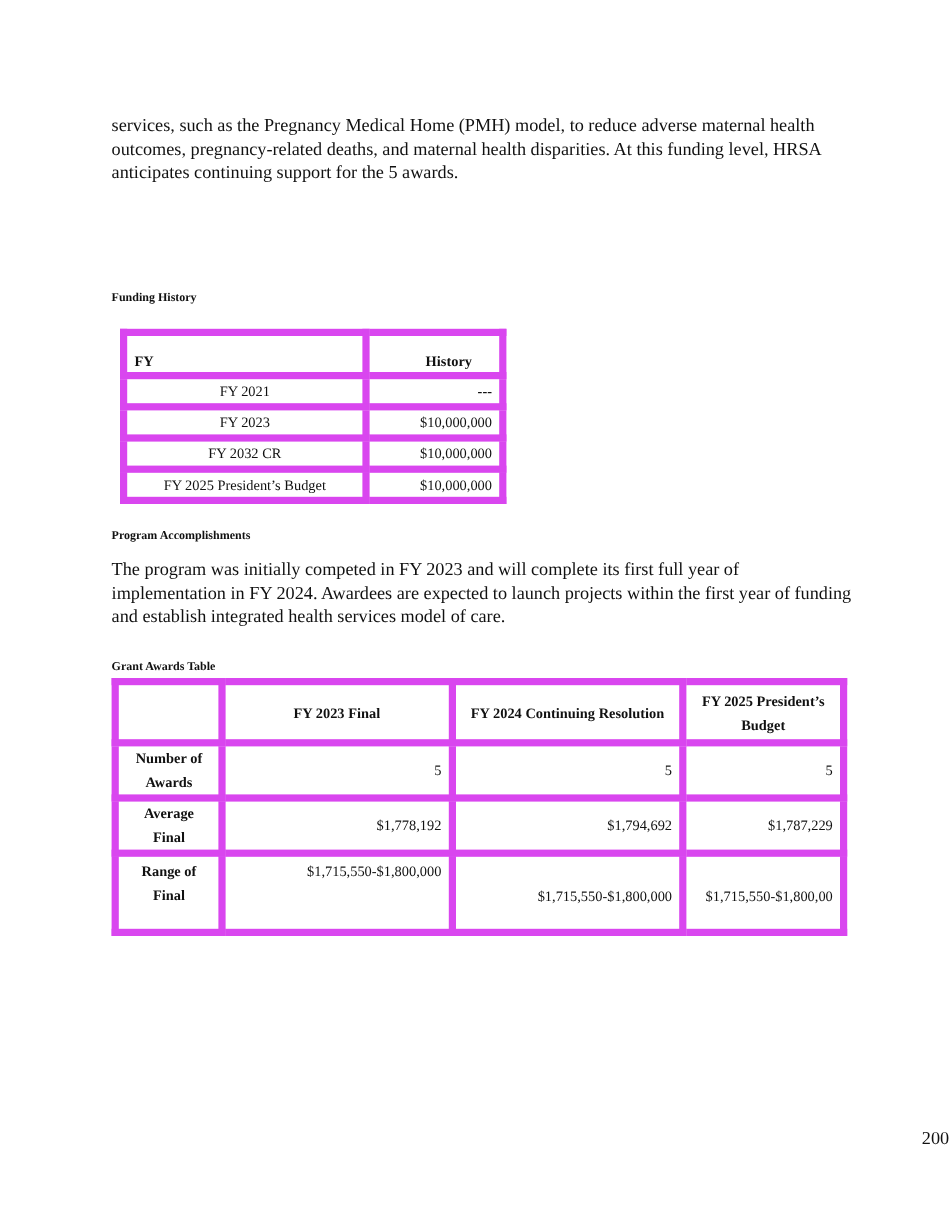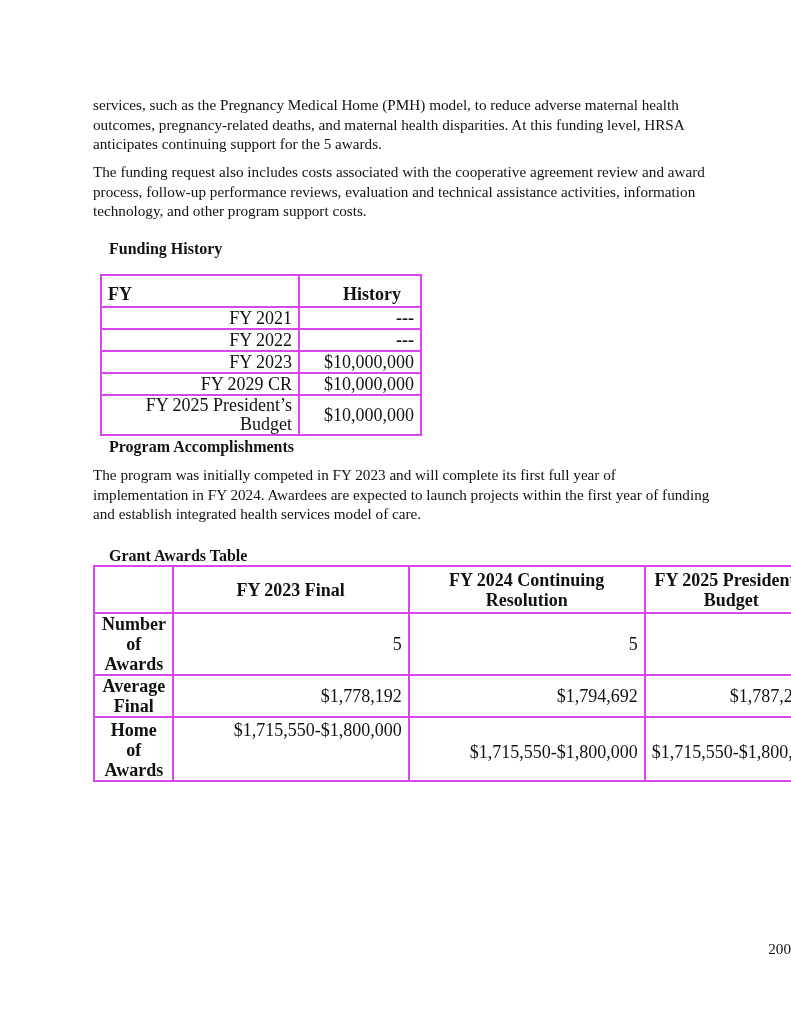--- a/index.html
+++ b/index.html
@@ -7,71 +7,66 @@
     width: 791px; height: 1024px; position: relative; overflow: hidden;
     font-family: "Liberation Serif", "DejaVu Serif", serif;
     color: #111111;
   }
   .page { position: absolute; left: 0; top: 0; width: 791px; height: 1024px; }
   .para {
     position: absolute; left: 93px; width: 620px;
     font-size: 15.2px; line-height: 19.5px; margin: 0;
   }
   .heading {
-    position: absolute; left: 109px; font-weight: bold;
-    font-size: 16px; line-height: 19px; margin: 0;
+    position: absolute; left: 93px; font-weight: bold;
+    font-size: 10px; line-height: 19px; margin: 0;
   }
   table { border-collapse: collapse; position: absolute; }
-  td, th { border: 2px solid #d946ef; font-size: 18px; padding: 0 6px; }
+  td, th { border: 6px solid #d946ef; font-size: 12px; padding: 0 6px; }
   #funding-table { left: 100px; top: 274px; width: 322px; }
   #funding-table th { font-weight: bold; height: 29px; vertical-align: bottom; padding-bottom: 1px; }
   #funding-table td { height: 20px; line-height: 19px; }
-  #funding-table .c1 { width: 184px; text-align: right; }
+  #funding-table .c1 { width: 184px; text-align: center; }
   #funding-table .c2 { text-align: right; }
   #funding-table th.c2 { text-align: center; padding-left: 30px; }
   #grant-table { left: 93px; top: 565px; width: 613px; }
   #grant-table th { font-weight: bold; height: 45px; text-align: center; line-height: 20px; }
   #grant-table td { line-height: 20px; }
   #grant-table .rowlabel { font-weight: bold; text-align: center; width: 138px; padding-left: 7px; }
   #grant-table .num { text-align: right; width: 141px; }
   #grant-table tr.r1 td, #grant-table tr.r2 td { height: 26px; }
   #grant-table tr.r3 td { height: 54px; vertical-align: top; padding-top: 2px; }
   #grant-table tr.r3 td.mid { vertical-align: middle; padding-top: 6px; }
   .pagenum { position: absolute; left: 0; width: 791px; top: 940px; text-align: right; font-size: 15.2px; }
 </style>
 </head>
 <body>
 
 <div class="page">
 
   <p class="para" style="top:95px;">services, such as the Pregnancy Medical Home (PMH) model, to reduce adverse maternal health outcomes, pregnancy-related deaths, and maternal health disparities. At this funding level, HRSA anticipates continuing support for the 5 awards.</p>
-  <p class="para" style="top:162px;">The funding request also includes costs associated with the cooperative agreement review and award process, follow-up performance reviews, evaluation and technical assistance activities, information technology, and other program support costs.</p>
 
   <h3 class="heading" style="top:239px;">Funding History</h3>
 
   <table id="funding-table">
     <tbody>
         <tr>
       <th class="c1" style="text-align:left;">FY</th>
       <th class="c2">History</th>
     </tr>
     <tr>
       <td class="c1">FY 2021</td>
       <td class="c2" style="font-weight:bold;">---</td>
     </tr>
     <tr>
-      <td class="c1">FY 2022</td>
-      <td class="c2" style="font-weight:bold;">---</td>
-    </tr>
-    <tr>
       <td class="c1">FY 2023</td>
       <td class="c2">$10,000,000</td>
     </tr>
     <tr>
-      <td class="c1">FY 2029 CR</td>
+      <td class="c1">FY 2032 CR</td>
       <td class="c2">$10,000,000</td>
     </tr>
     <tr>
       <td class="c1">FY 2025 President’s Budget</td>
       <td class="c2">$10,000,000</td>
     </tr>
   </tbody>
     </table>
 
   <h3 class="heading" style="top:437px;">Program Accomplishments</h3>
@@ -93,21 +88,21 @@
       <td class="num">5</td>
       <td class="num">5</td>
     </tr>
     <tr class="r2">
       <td class="rowlabel">Average Final</td>
       <td class="num">$1,778,192</td>
       <td class="num">$1,794,692</td>
       <td class="num">$1,787,229</td>
     </tr>
     <tr class="r3">
-      <td class="rowlabel">Home of Awards</td>
+      <td class="rowlabel">Range of Final</td>
       <td class="num" style="padding-left:60px;">$1,715,550-$1,800,000</td>
       <td class="num mid" style="padding-left:60px;">$1,715,550-$1,800,000</td>
       <td class="num mid" style="white-space:nowrap;text-align:right;">$1,715,550-$1,800,00</td>
     </tr>
   </tbody>
     </table>
 
   <div class="pagenum">200</div>
 </div>
 

